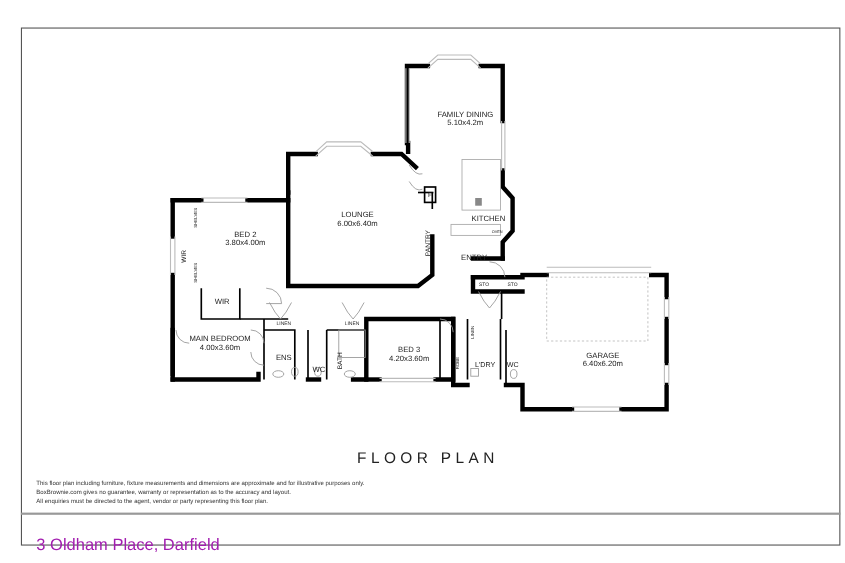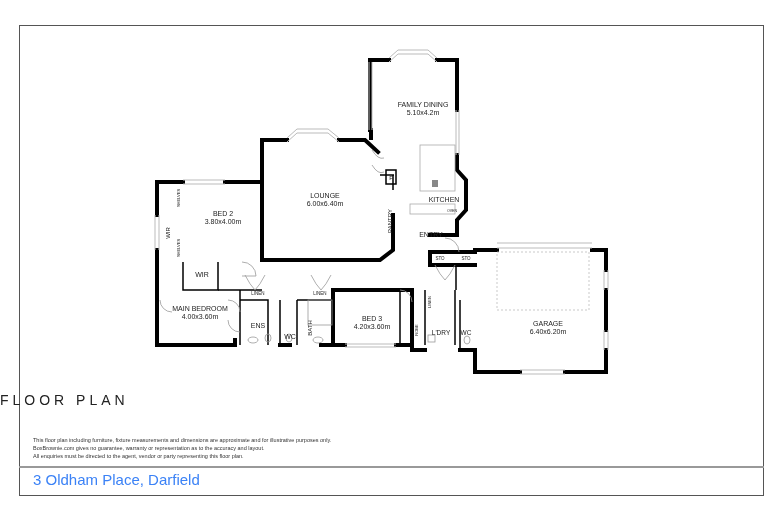--- a/index.html
+++ b/index.html
@@ -3,24 +3,24 @@
 <meta charset="utf-8">
 <style>
   html,body{margin:0;padding:0;background:#fff;}
   body{width:768px;height:512px;position:relative;overflow:hidden;font-family:"Liberation Sans",sans-serif;}
   .frame{position:absolute;left:19px;top:25px;width:745px;height:471px;border:1px solid #555;box-sizing:border-box;}
   .plan{position:absolute;left:0;top:0;width:768px;height:512px;}
   .room-label{position:absolute;font-size:7px;line-height:8px;color:#222;text-align:center;white-space:nowrap;transform:translateX(-50%);}
   .small-label{position:absolute;font-size:4.5px;line-height:5px;color:#222;white-space:nowrap;transform:translateX(-50%);}
   .vlabel{position:absolute;font-size:6px;color:#222;white-space:nowrap;transform:translate(-50%,-50%) rotate(-90deg);}
   .vsmall{position:absolute;font-size:4px;color:#222;white-space:nowrap;transform:translate(-50%,-50%) rotate(-90deg);}
-  .title{position:absolute;left:0;width:768px;top:392px;text-align:left;font-size:14px;letter-spacing:4px;color:#222;padding-left:0;box-sizing:border-box;}
+  .title{position:absolute;left:0;width:768px;top:408px;text-align:center;font-size:14px;letter-spacing:4px;color:#222;padding-left:10px;box-sizing:border-box;}
   .disclaimer{position:absolute;left:33px;top:436px;font-size:5.5px;line-height:8px;color:#333;}
   .divider{position:absolute;left:19px;width:745px;top:466px;height:2px;background:#999;}
-  .address{position:absolute;left:33px;top:471px;font-size:15px;color:#3b82f6;}
+  .address{position:absolute;left:33px;top:487px;font-size:15px;color:#a21caf;}
 </style>
 </head>
 <body>
 
 <div class="frame"></div>
 
 <svg class="plan" viewBox="0 0 768 512" xmlns="http://www.w3.org/2000/svg">
   <g fill="none" stroke="#000" stroke-width="4" stroke-linecap="square">
 
     <path d="M370 130 L370 60 L389 60"></path>

